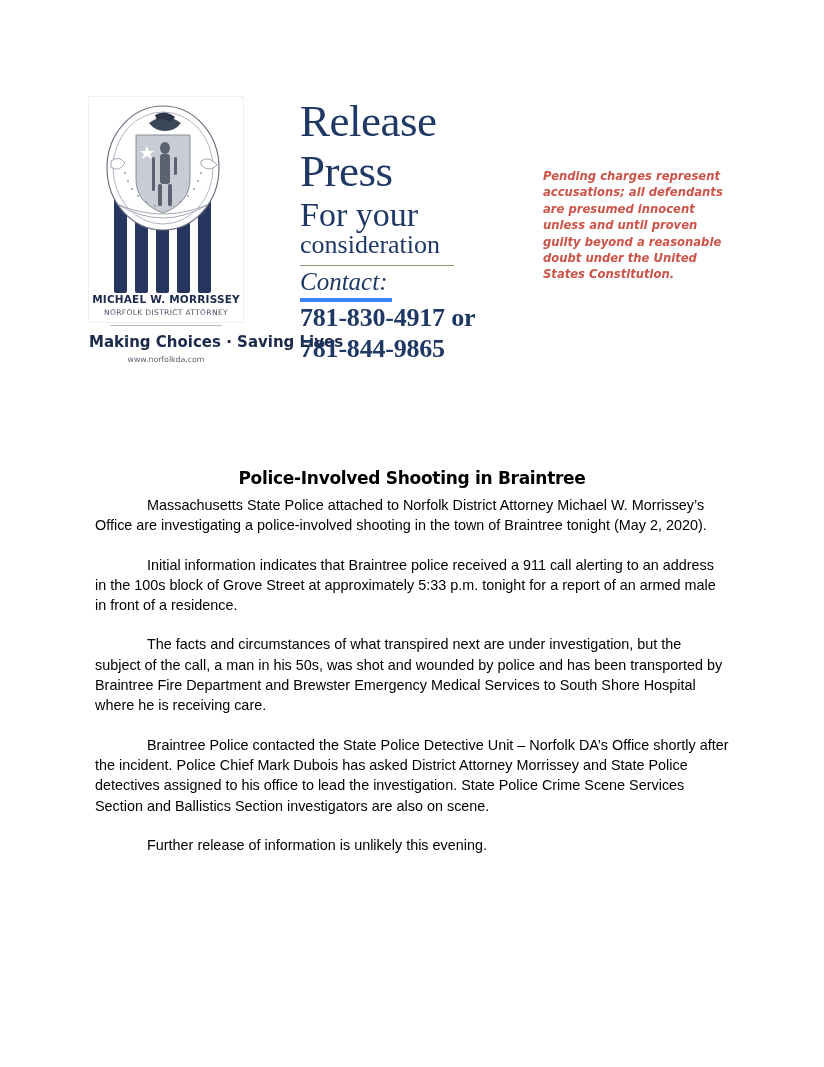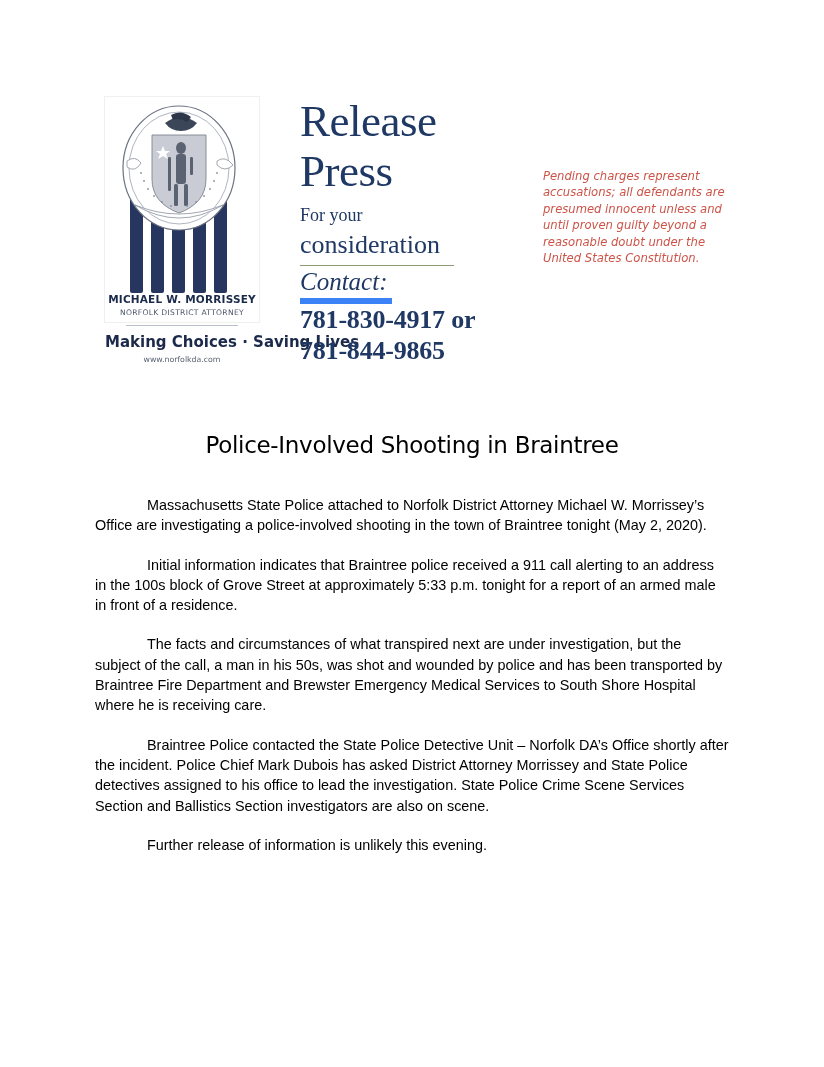--- a/index.html
+++ b/index.html
@@ -21,21 +21,21 @@
     position: absolute;
     left: 0;
     top: 0;
     width: 824px;
     height: 420px;
   }
 
   
   #logo {
     position: absolute;
-    left: 104px;
+    left: 88px;
     top: 96px;
     width: 156px;
     height: 227px;
     border: 1px solid #f0f0f0;
     box-sizing: border-box;
     background: #ffffff;
   }
   #logo-mark {
     position: absolute;
     left: 0;
@@ -95,37 +95,37 @@
     width: 210px;
     font-family: "Liberation Serif", serif;
     color: #1f3864;
   }
   .press-big {
     font-size: 45px;
     line-height: 50px;
     letter-spacing: -0.5px;
   }
   .press-sub {
-    font-size: 18px;
+    font-size: 34px;
     line-height: 30px;
     margin-top: 4px;
   }
   .press-sub-underlined {
     font-size: 26px;
     line-height: 30px;
     border-bottom: 1px solid #8c9a74;
     display: inline-block;
     padding-right: 14px;
     padding-bottom: 5px;
   }
   .press-contact {
     font-size: 25px;
     line-height: 30px;
     font-style: italic;
-    border-bottom: 6px solid #3b82f6;
+    border-bottom: 4px solid #3b82f6;
     display: inline-block;
     padding-right: 4px;
     padding-bottom: 1px;
     margin-top: 1px;
   }
   .press-phone {
     font-size: 26px;
     line-height: 31px;
     letter-spacing: -0.2px;
     font-weight: bold;
@@ -135,32 +135,33 @@
   #disclaimer {
     position: absolute;
     left: 543px;
     top: 168px;
     width: 195px;
     font-family: "DejaVu Sans", sans-serif;
     font-style: italic;
     font-size: 11.6px;
     line-height: 16.4px;
     color: #cc5348;
+    font-weight: bold;
   }
 
   
   #doc-title {
     position: absolute;
     left: 95px;
-    top: 432px;
+    top: 468px;
     width: 634px;
     text-align: center;
     font-family: "DejaVu Sans", sans-serif;
-    font-weight: normal;
-    font-size: 23px;
+    font-weight: bold;
+    font-size: 17px;
     letter-spacing: -0.3px;
     color: #000000;
   }
   #body-copy {
     position: absolute;
     left: 95px;
     top: 495px;
     width: 634px;
   }
   #body-copy p {

